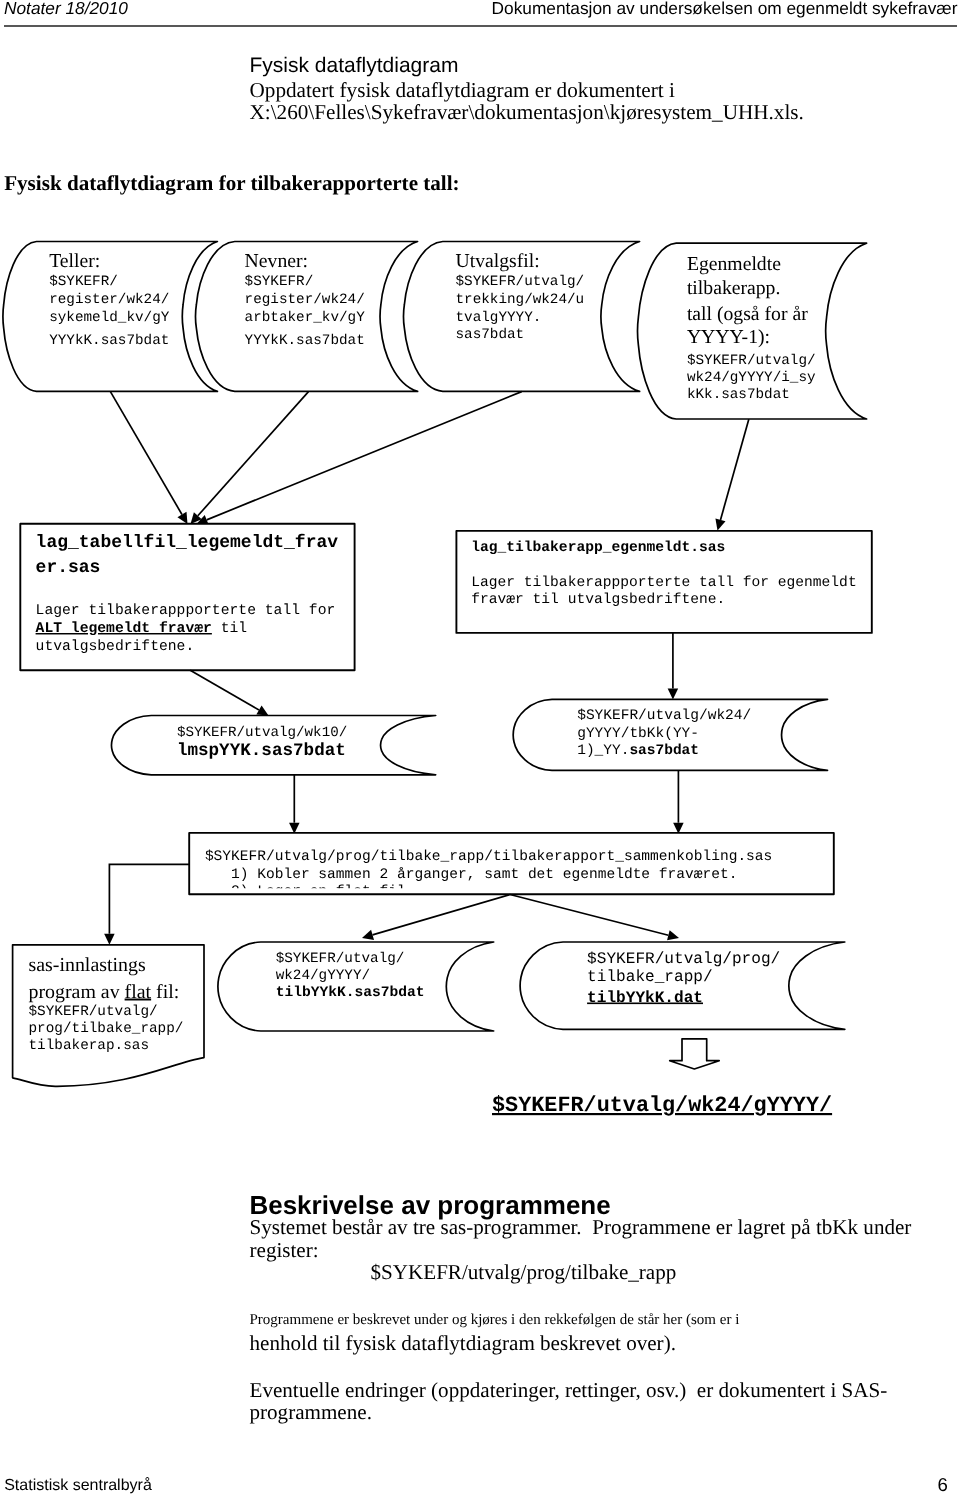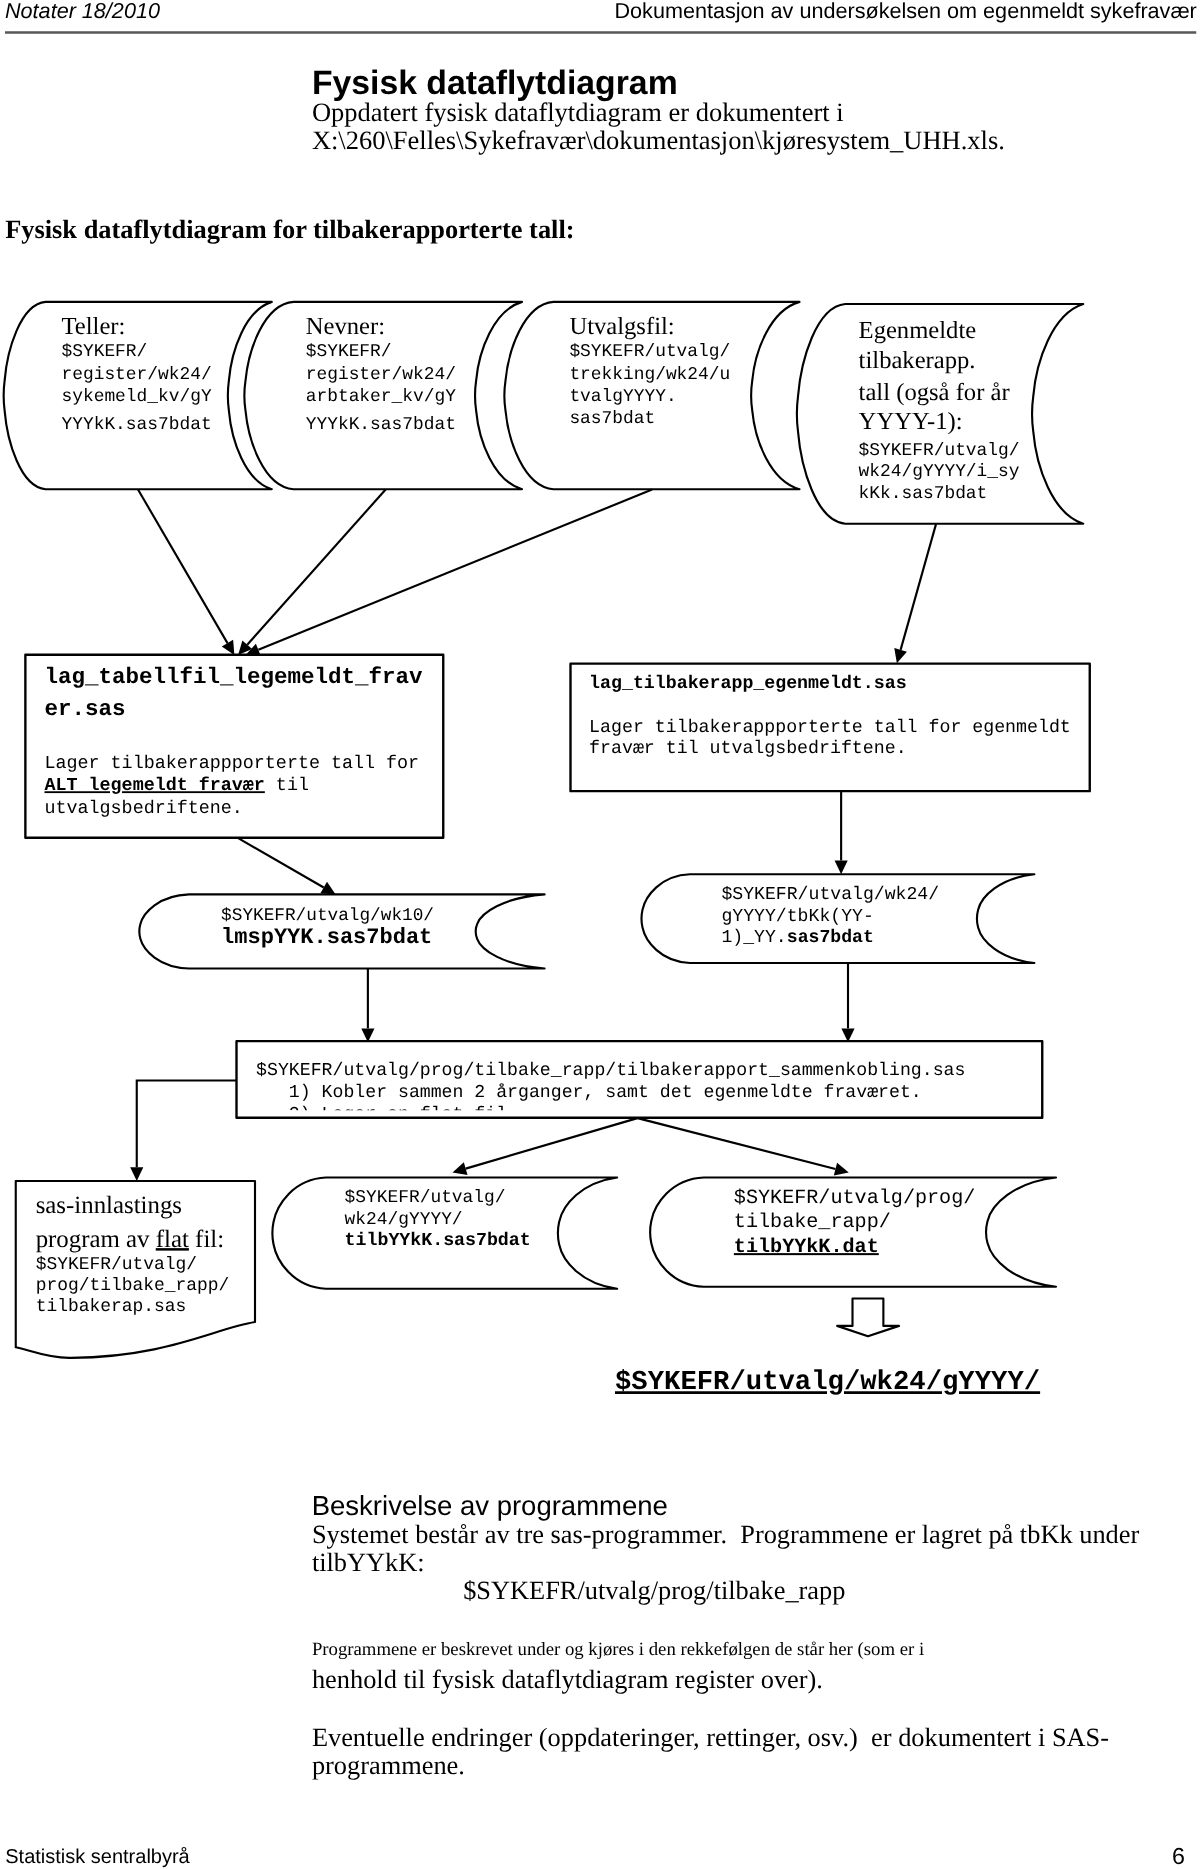--- a/index.html
+++ b/index.html
@@ -16,30 +16,30 @@
   .shp{fill:#ffffff;stroke:#000000;stroke-width:1.7;stroke-linejoin:round;stroke-linecap:butt;}
   .ln{stroke:#000000;stroke-width:1.7;fill:none;stroke-linecap:butt;}
   .ahead{fill:#000000;stroke:none;}
 </style>
 </head>
 <body>
 
 <div class="abs sans" style="left:4px;top:-2.4px;font-style:italic;font-size:17.3px;line-height:20px">Notater 18/2010</div>
 <div class="abs sans" style="left:491.6px;top:-2.4px;font-size:17.3px;line-height:20px">Dokumentasjon av undersøkelsen om egenmeldt sykefravær</div>
 <div class="abs hdrRule"></div>
-<div class="abs sans" style="left:249.5px;top:56.4px;font-weight:bold;font-size:27px;line-height:20px">Fysisk dataflytdiagram</div>
+<div class="abs sans" style="left:249.5px;top:56.4px;font-weight:normal;font-size:21px;line-height:20px">Fysisk dataflytdiagram</div>
 <div class="abs serif" style="left:249.5px;top:79.5px;font-size:21.2px;line-height:20px">Oppdatert fysisk dataflytdiagram er dokumentert i</div>
 <div class="abs serif" style="left:249.5px;top:101.8px;font-size:21.2px;line-height:20px">X:\260\Felles\Sykefravær\dokumentasjon\kjøresystem_UHH.xls.</div>
 <div class="abs serif" style="left:4.2px;top:173.4px;font-size:21.1px;font-weight:bold;line-height:20px">Fysisk dataflytdiagram for tilbakerapporterte tall:</div>
-<div class="abs sans" style="left:249.4px;top:1194.5px;font-weight:normal;font-size:22px;line-height:20px">Beskrivelse av programmene</div>
+<div class="abs sans" style="left:249.4px;top:1194.5px;font-weight:bold;font-size:26px;line-height:20px">Beskrivelse av programmene</div>
 <div class="abs serif" style="left:249.5px;top:1217.1px;font-size:21.1px;line-height:20px">Systemet består av tre sas-programmer.  Programmene er lagret på tbKk under</div>
-<div class="abs serif" style="left:249.5px;top:1239.6px;font-size:21.1px;line-height:20px">tilbYYkK:</div>
+<div class="abs serif" style="left:249.5px;top:1239.6px;font-size:21.1px;line-height:20px">register:</div>
 <div class="abs serif" style="left:370.5px;top:1262.4px;font-size:21.1px;line-height:20px">$SYKEFR/utvalg/prog/tilbake_rapp</div>
 <div class="abs serif" style="left:249.5px;top:1310.4px;font-size:15px;line-height:20px">Programmene er beskrevet under og kjøres i den rekkefølgen de står her (som er i</div>
-<div class="abs serif" style="left:249.5px;top:1333.2px;font-size:21.1px;line-height:20px">henhold til fysisk dataflytdiagram register over).</div>
+<div class="abs serif" style="left:249.5px;top:1333.2px;font-size:21.1px;line-height:20px">henhold til fysisk dataflytdiagram beskrevet over).</div>
 <div class="abs serif" style="left:249.5px;top:1379.5px;font-size:21.1px;line-height:20px">Eventuelle endringer (oppdateringer, rettinger, osv.)  er dokumentert i SAS-</div>
 <div class="abs serif" style="left:249.5px;top:1402.3px;font-size:21.1px;line-height:20px">programmene.</div>
 <svg id="diagram" viewBox="0 0 960 1495" width="960" height="1495">
     <path class="shp" d="M 36.50 241.50 L 217.40 241.50 C 196.13 248.25 185.16 280.53 183.10 304.46 C 182.07 311.95 182.07 320.95 183.10 328.44 C 185.16 352.37 196.13 384.65 217.40 391.40 L 36.50 391.40 C 16.16 389.60 5.67 352.37 3.70 328.44 C 2.72 320.95 2.72 311.95 3.70 304.46 C 5.67 280.53 16.16 243.30 36.50 241.50 Z"></path>
 <path class="shp" d="M 234.80 241.50 L 417.60 241.50 C 394.85 248.25 383.10 280.53 380.90 304.46 C 379.80 311.95 379.80 320.95 380.90 328.44 C 383.10 352.37 394.85 384.65 417.60 391.40 L 234.80 391.40 C 210.99 389.60 198.70 352.37 196.40 328.44 C 195.25 320.95 195.25 311.95 196.40 304.46 C 198.70 280.53 210.99 243.30 234.80 241.50 Z"></path>
 <path class="shp" d="M 442.80 241.50 L 639.60 241.50 C 616.16 248.25 604.07 280.53 601.80 304.46 C 600.67 311.95 600.67 320.95 601.80 328.44 C 604.07 352.37 616.16 384.65 639.60 391.40 L 442.80 391.40 C 418.99 389.60 406.70 352.37 404.40 328.44 C 403.25 320.95 403.25 311.95 404.40 304.46 C 406.70 280.53 418.99 243.30 442.80 241.50 Z"></path>
 <path class="shp" d="M 676.20 243.20 L 866.60 243.20 C 841.80 251.11 829.00 288.98 826.60 317.04 C 825.40 325.83 825.40 336.37 826.60 345.16 C 829.00 373.22 841.80 411.09 866.60 419.00 L 676.20 419.00 C 652.76 416.89 640.67 373.22 638.40 345.16 C 637.27 336.37 637.27 325.83 638.40 317.04 C 640.67 288.98 652.76 245.31 676.20 243.20 Z"></path>
 <text xml:space="preserve" x="49.20" y="267.30" style="font-family:'Liberation Serif',serif;font-size:19.7px;" text-anchor="start">Teller:</text>
 <text xml:space="preserve" x="49.20" y="285.10" style="font-family:'Liberation Mono',monospace;font-size:14.3px;" text-anchor="start">$SYKEFR/</text>
 <text xml:space="preserve" x="49.20" y="302.85" style="font-family:'Liberation Mono',monospace;font-size:14.3px;" text-anchor="start">register/wk24/</text>

